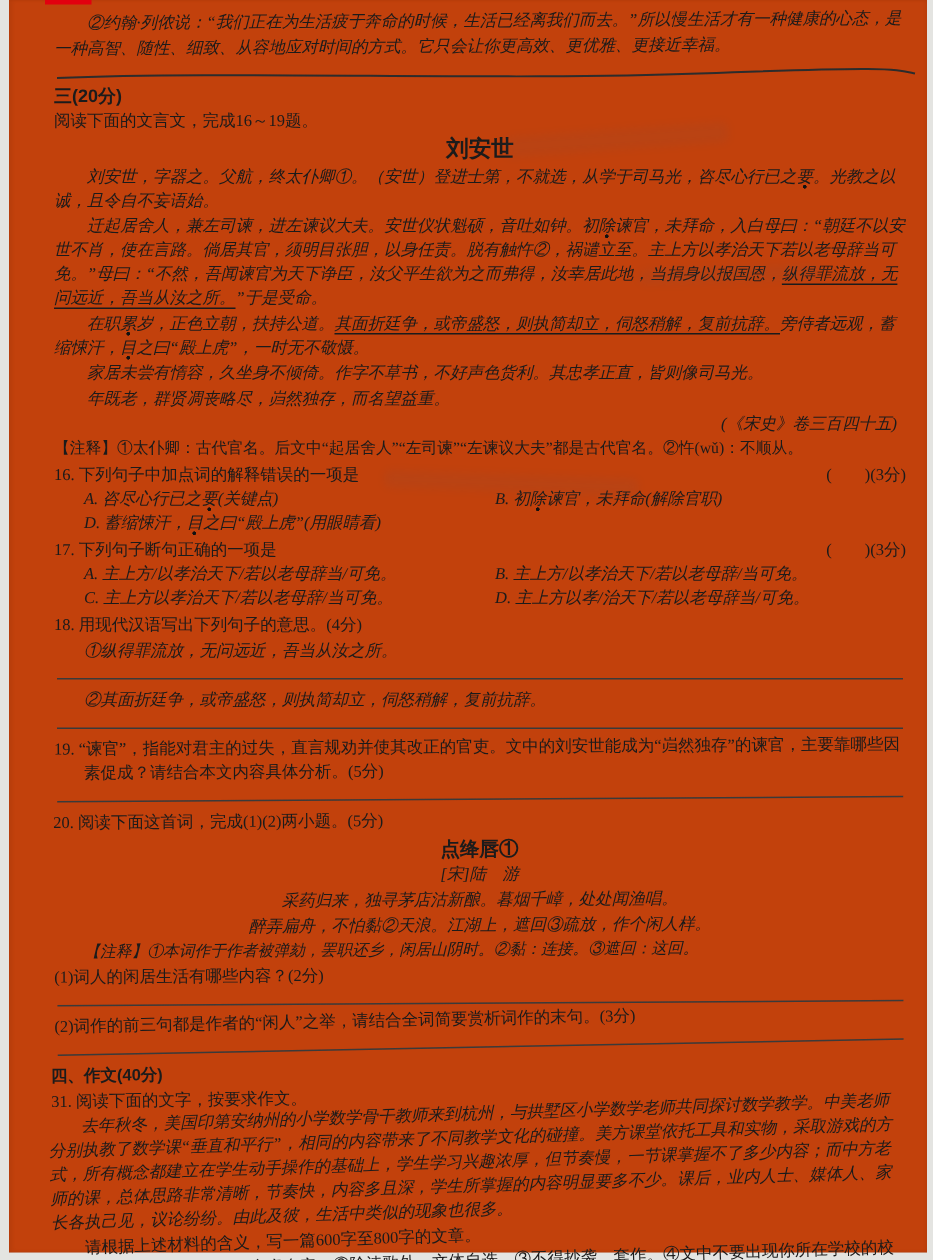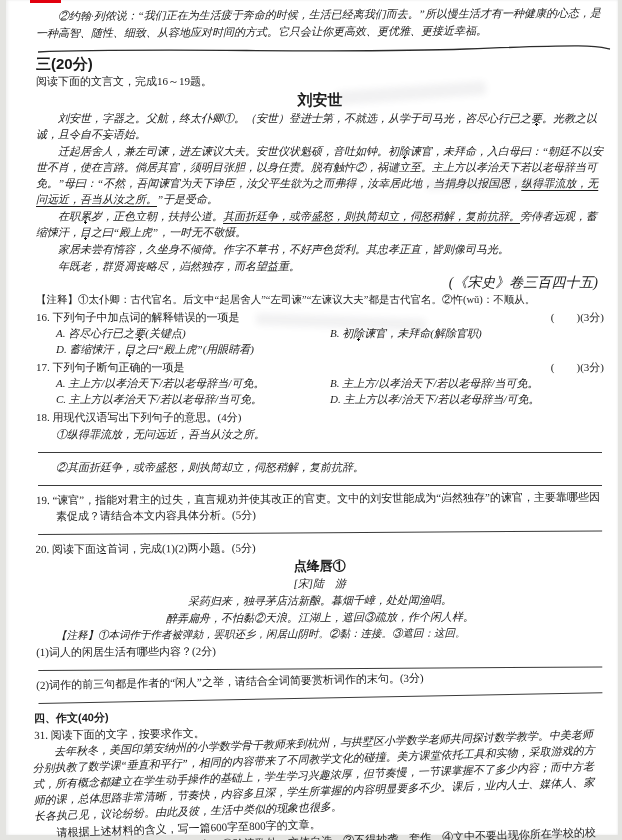--- a/index.html
+++ b/index.html
@@ -5,37 +5,37 @@
   html,body{margin:0;padding:0;}
   body{
     width:622px;height:840px;position:relative;overflow:hidden;
     background:#e4e4e1;
     font-family:"Liberation Serif",serif;
     color:#1b1b1b;
     -webkit-font-smoothing:antialiased;
   }
   .paper{
     position:absolute;top:0;left:6px;right:4px;bottom:5px;
-    background:#ffffff;
+    background:#c2410c;
     box-sizing:border-box;
     padding:7px 14px 0 30px;
     box-shadow:inset 2px 0 3px rgba(0,0,0,0.06), inset -1px 0 2px rgba(0,0,0,0.05);
   }
   p{margin:1px 0;}
   .kai{font-style:italic;}                 
   .hei{font-family:"Liberation Sans",sans-serif;font-weight:bold;font-style:normal;}
   .sz{font-size:11px;line-height:16px;}
   .small{font-size:10.5px;line-height:15px;}
   .indent{text-indent:2em;}
   .hang{padding-left:20px;text-indent:-20px;}
   .topnote{font-size:11px;line-height:17px;text-indent:2em;transform:rotate(-0.35deg);transform-origin:0 50%;}
   .sep{display:block;margin:3px 0 2px 0;}
-  .s3head{font-size:15px;margin-top:2px;}
+  .s3head{font-size:12px;margin-top:2px;}
   .title1{font-size:15px;text-align:center;margin:3px 0 2px 0;font-weight:bold;}
-  .src{text-align:right;font-size:14px;margin-right:6px;}
+  .src{text-align:right;font-size:11px;margin-right:6px;}
   .stemline{display:flex;justify-content:space-between;align-items:flex-start;gap:28px;}
   .stemline .score{white-space:nowrap;padding-left:6px;}
   .opts{display:grid;grid-template-columns:1fr 1fr;padding-left:20px;column-gap:0;}
   .opts .opt{white-space:nowrap;}
   .jd{ 
     background:radial-gradient(circle,#111 1.1px,rgba(0,0,0,0) 1.4px) bottom 0px center / 5px 3px no-repeat;
     padding-bottom:2px;
   }
   .ul{text-decoration:underline;text-underline-offset:2.5px;}
   .ansline{height:9px;border-bottom:1.1px solid #3a3a3a;margin:0 2px 6px 2px;}

